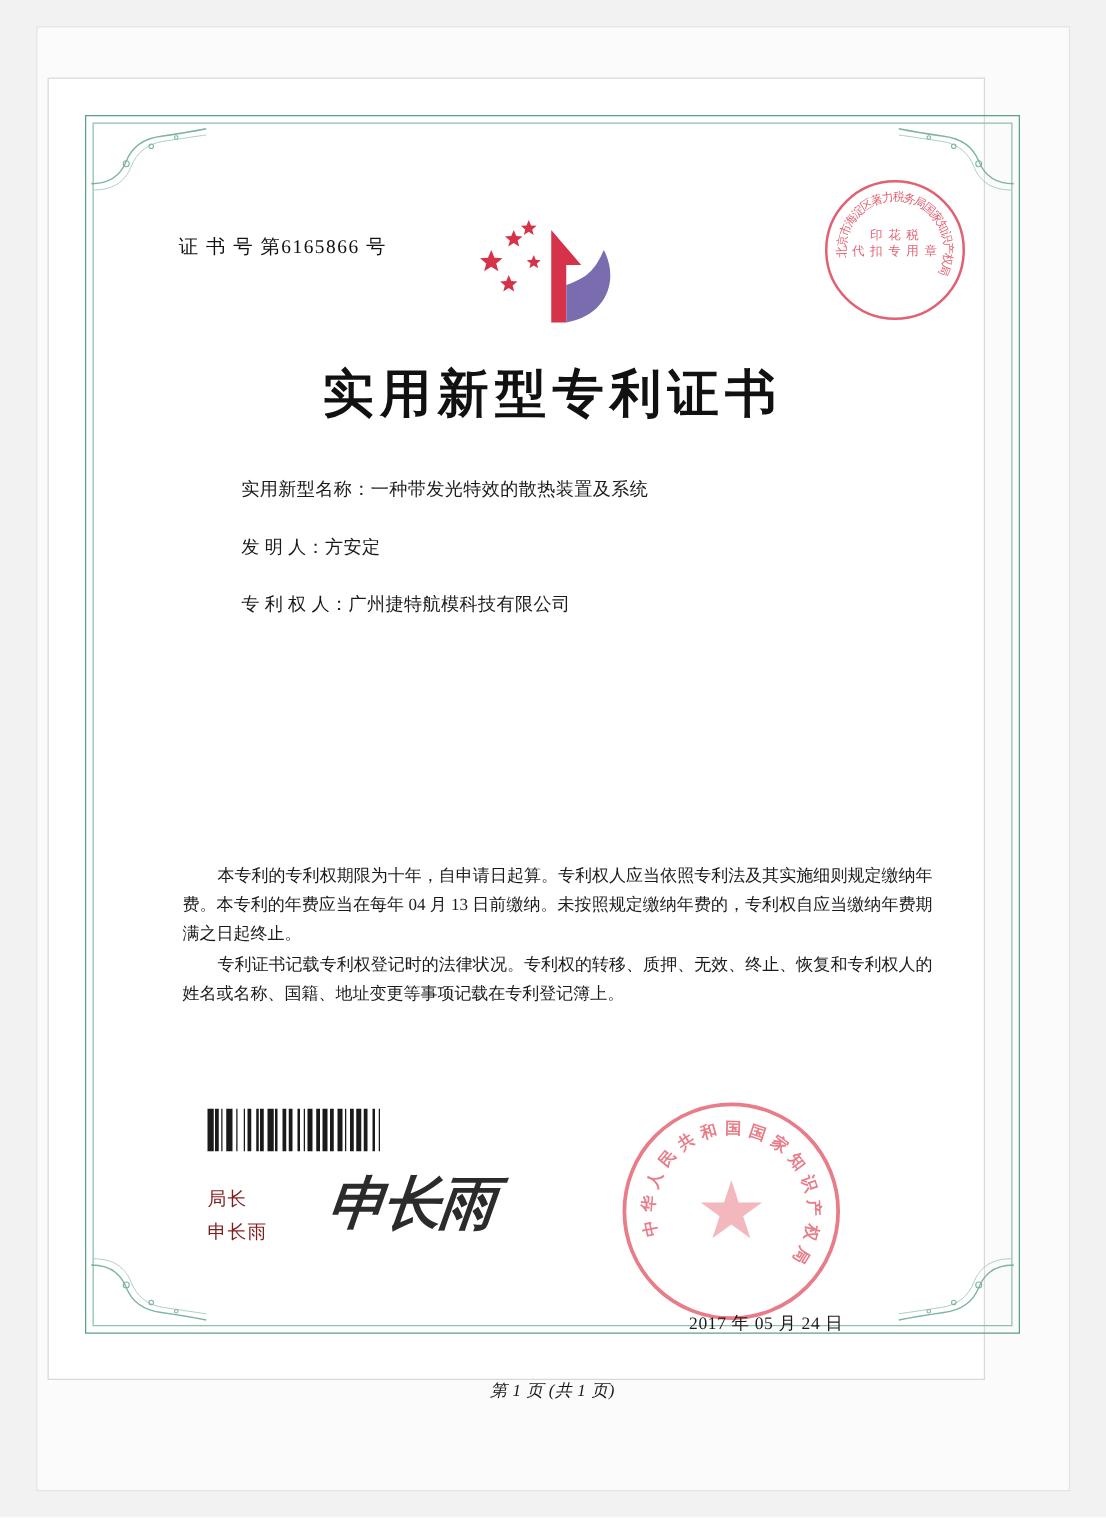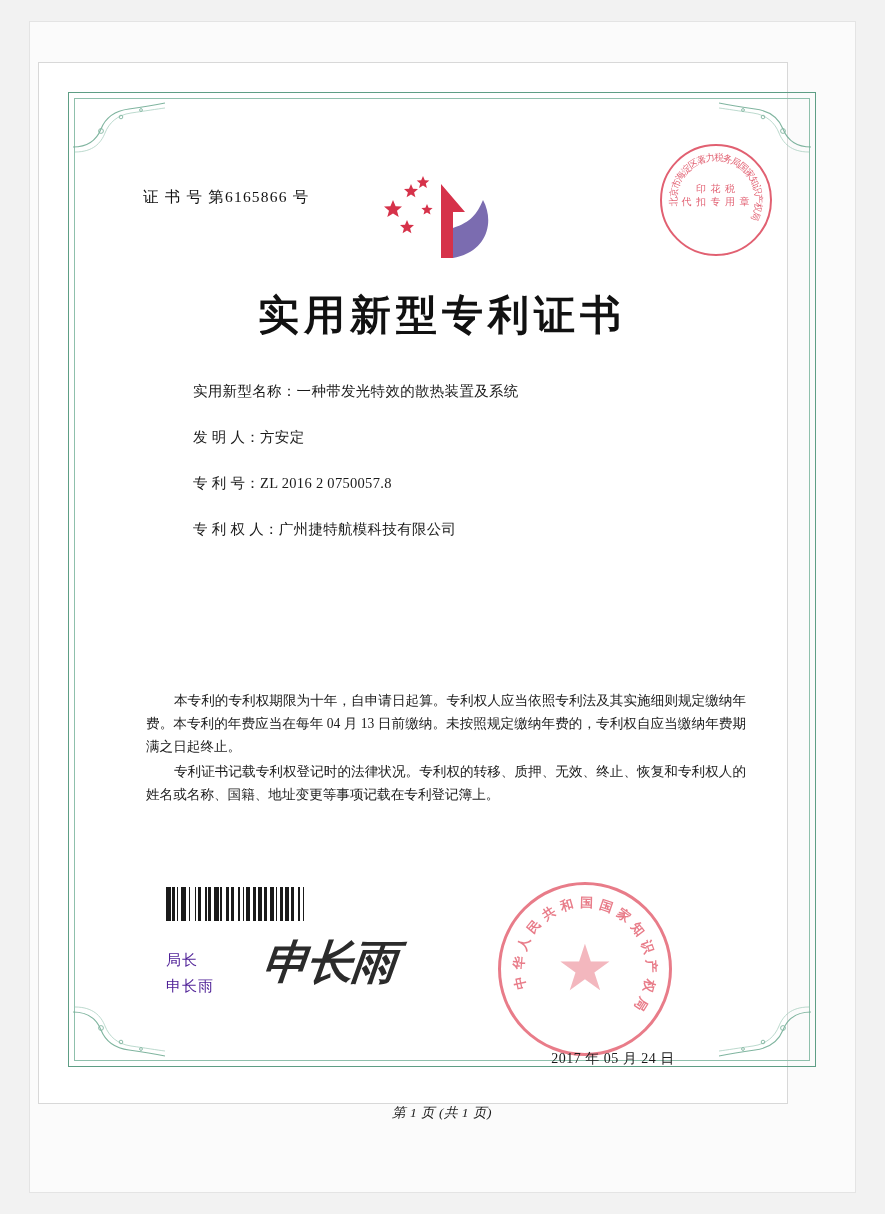--- a/index.html
+++ b/index.html
@@ -171,21 +171,21 @@
     vertical-align: top;
   }
 
   
   .director {
     position: absolute;
     left: 98px; top: 855px;
     font-size: 15px;
     line-height: 26px;
     letter-spacing: 1px;
-    color: #4c1d95;
+    color: #7f1d1d;
   }
   .signature {
     position: absolute;
     left: 195px; top: 840px;
     width: 250px;
     height: 80px;
   }
   .sig-text {
     font-family: "DejaVu Serif", serif;
     font-size: 46px;
@@ -323,21 +323,20 @@
       <div>印 花 税</div>
       <div>代 扣 专 用 章</div>
     </div>
   </div>
 
   <div class="main-title">实用新型专利证书</div>
 
   <div class="fields" id="fieldsBox">
       <div class="field-row"><span class="field-label">实用新型名称：</span><span class="field-value">一种带发光特效的散热装置及系统</span></div>
       <div class="field-row"><span class="field-label">发    明    人：</span><span class="field-value">方安定</span></div>
-      <div class="field-row"><span class="field-label">专    利    号：</span><span class="field-value">ZL 2016 2 0750057.8</span></div>
       <div class="field-row"><span class="field-label">专 利 权 人：</span><span class="field-value">广州捷特航模科技有限公司</span></div>
     </div>
 
   <div class="body-text" id="bodyBox">
       <p>本专利的专利权期限为十年，自申请日起算。专利权人应当依照专利法及其实施细则规定缴纳年费。本专利的年费应当在每年 04 月 13 日前缴纳。未按照规定缴纳年费的，专利权自应当缴纳年费期满之日起终止。</p>
       <p>专利证书记载专利权登记时的法律状况。专利权的转移、质押、无效、终止、恢复和专利权人的姓名或名称、国籍、地址变更等事项记载在专利登记簿上。</p>
     </div>
 
   <div class="barcode" id="barcodeBox"><i style="width: 4.5px;"></i><i style="width: 1.5px; background: transparent;"></i><i style="width: 3px;"></i><i style="width: 1.5px; background: transparent;"></i><i style="width: 1.5px;"></i><i style="width: 3px; background: transparent;"></i><i style="width: 4.5px;"></i><i style="width: 3px; background: transparent;"></i><i style="width: 1.5px;"></i><i style="width: 4.5px; background: transparent;"></i><i style="width: 1.5px;"></i><i style="width: 1.5px; background: transparent;"></i><i style="width: 3px;"></i><i style="width: 4.5px; background: transparent;"></i><i style="width: 1.5px;"></i><i style="width: 1.5px; background: transparent;"></i><i style="width: 3px;"></i><i style="width: 3px; background: transparent;"></i><i style="width: 4.5px;"></i><i style="width: 1.5px; background: transparent;"></i><i style="width: 1.5px;"></i><i style="width: 4.5px; background: transparent;"></i><i style="width: 3px;"></i><i style="width: 1.5px; background: transparent;"></i><i style="width: 3px;"></i><i style="width: 4.5px; background: transparent;"></i><i style="width: 1.5px;"></i><i style="width: 3px; background: transparent;"></i><i style="width: 1.5px;"></i><i style="width: 1.5px; background: transparent;"></i><i style="width: 4.5px;"></i><i style="width: 3px; background: transparent;"></i><i style="width: 3px;"></i><i style="width: 1.5px; background: transparent;"></i><i style="width: 4.5px;"></i><i style="width: 1.5px; background: transparent;"></i><i style="width: 3px;"></i><i style="width: 3px; background: transparent;"></i><i style="width: 4.5px;"></i><i style="width: 1.5px; background: transparent;"></i><i style="width: 1.5px;"></i><i style="width: 3px; background: transparent;"></i><i style="width: 3px;"></i><i style="width: 1.5px; background: transparent;"></i><i style="width: 4.5px;"></i><i style="width: 1.5px; background: transparent;"></i><i style="width: 3px;"></i><i style="width: 4.5px; background: transparent;"></i><i style="width: 1.5px;"></i><i style="width: 3px; background: transparent;"></i><i style="width: 1.5px;"></i><i style="width: 4.5px; background: transparent;"></i></div>
 

